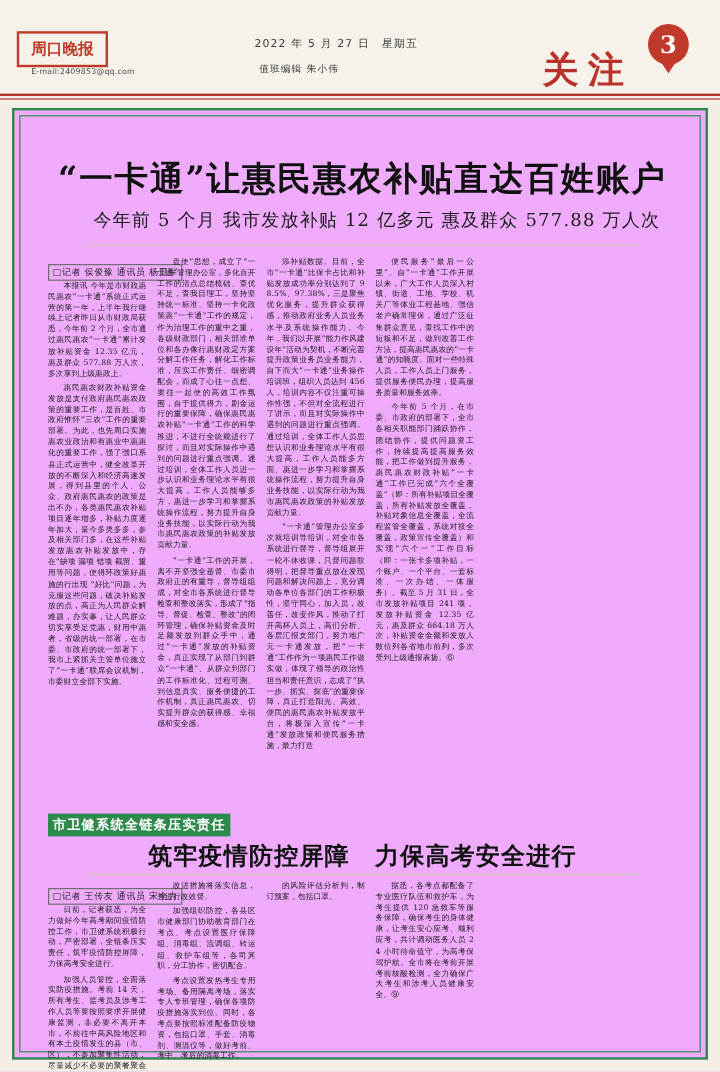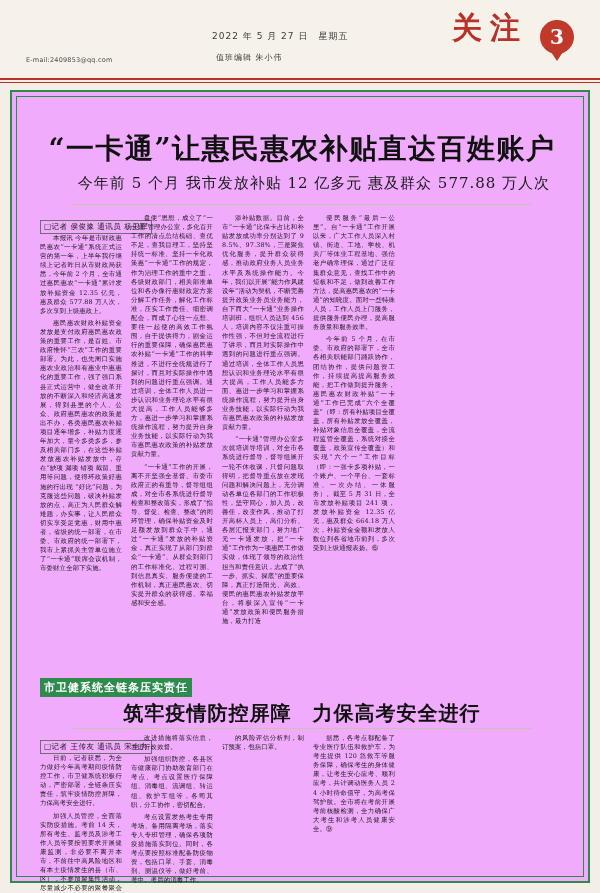--- a/index.html
+++ b/index.html
@@ -40,21 +40,21 @@
     position:absolute;left:212px;top:30px;
     font-size:9px;color:#3b3b3b;
     letter-spacing:1px;
   }
   .editor-line{
     position:absolute;left:216px;top:52px;
     font-size:8px;color:#3b3b3b;
     letter-spacing:1px;
   }
   .section-title{
-    position:absolute;right:72px;top:8px;
+    position:absolute;right:72px;top:38px;
     font-family:"DejaVu Serif","Liberation Serif",serif;
     font-weight:bold;
     font-size:30px;color:#b8312a;
     letter-spacing:8px;
   }
   .page-badge{
     position:absolute;right:26px;top:20px;
     width:34px;height:34px;border-radius:50%;
     background:#c0392b;color:#fff;
     font-family:"DejaVu Serif","Liberation Serif",serif;
@@ -170,20 +170,21 @@
   .cols2 .col p{
     font-size:6.4px;line-height:9.1px;
   }
 </style>
 </head>
 <body>
 
 <div class="page">
 
   <div class="masthead">
+    <div class="logo-box">周口晚报</div>
     <div class="logo-mail">E-mail:2409853@qq.com</div>
     <div class="date-line">2022 年 5 月 27 日　星期五</div>
     <div class="editor-line">值班编辑  朱小伟</div>
     <div class="section-title">关注</div>
     <div class="page-badge">3</div>
     <div class="badge-tail"></div>
   </div>
   <div class="rule r1"></div>
   <div class="rule r2"></div>
 

